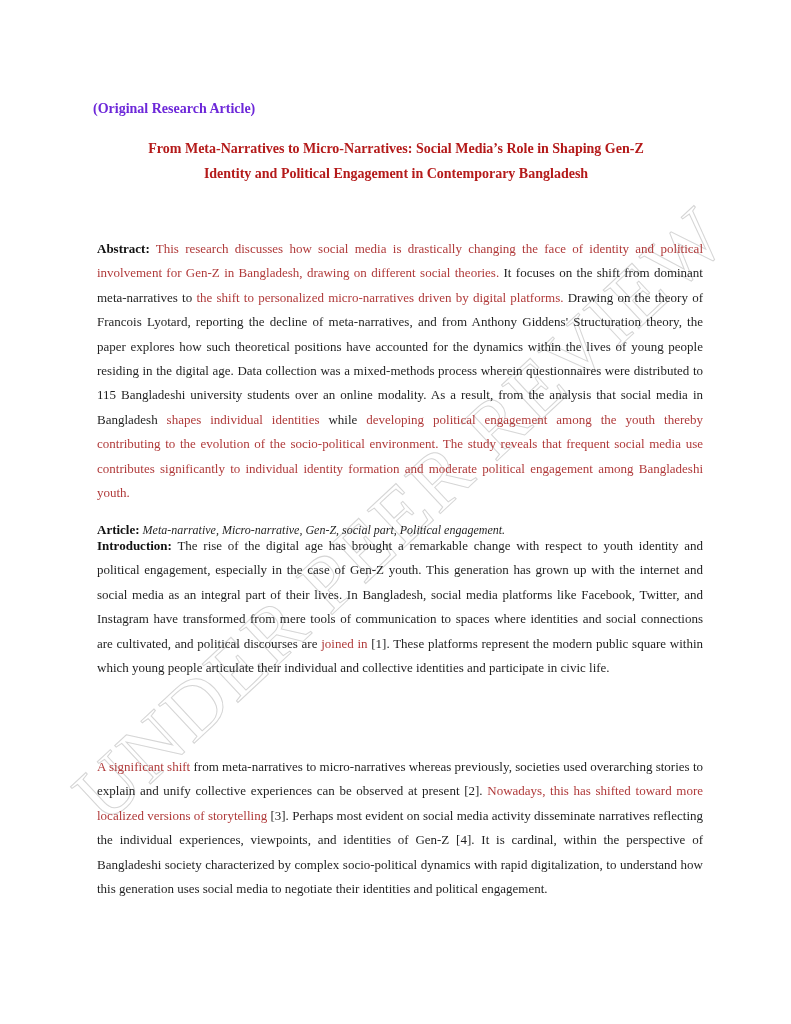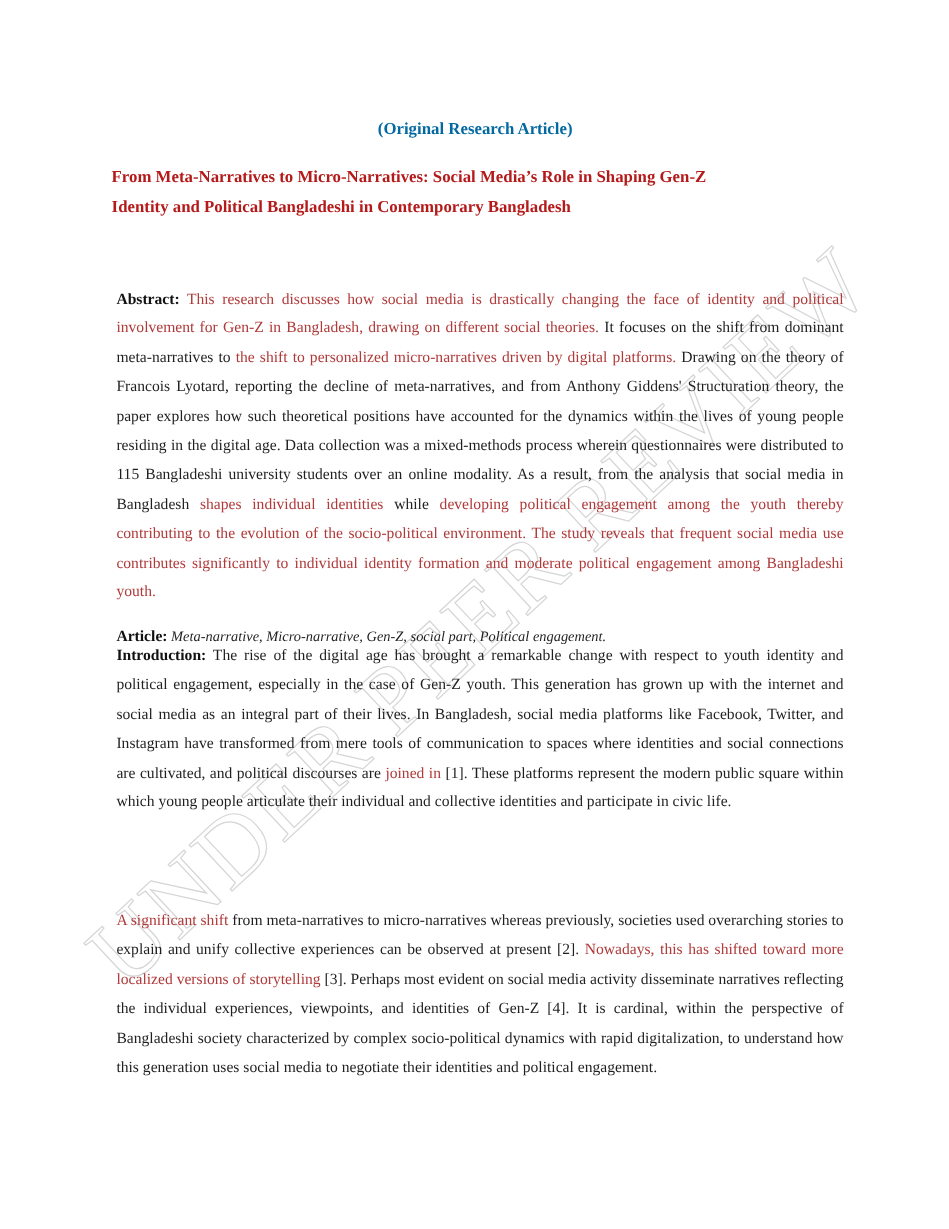--- a/index.html
+++ b/index.html
@@ -25,30 +25,29 @@
   .content {
     position: absolute;
     left: 93px;
     top: 0;
     width: 606px;
   }
   .article-type {
     position: absolute;
     left: 0; width: 606px;
     top: 101px;
-    text-align: center;
     font-weight: bold;
     font-size: 14px;
-    color: #0369a1;
+    color: #6d28d9;
   }
   .title {
     position: absolute;
     left: 0; width: 606px;
     top: 136px;
-    text-align: left;
+    text-align: center;
     font-weight: bold;
     font-size: 14px;
     line-height: 25px;
     color: #b41a1a;
     margin: 0;
   }
   .title span { display: block; }
   .para {
     position: absolute;
     left: 0;
@@ -91,21 +90,21 @@
 <div class="page">
 
   <div class="watermark">UNDER PEER REVIEW</div>
 
   <div class="content">
 
     <div class="article-type">(Original Research Article)</div>
 
     <h1 class="title">
       <span>From Meta-Narratives to Micro-Narratives: Social Media’s Role in Shaping Gen-Z</span>
-      <span>Identity and Political Bangladeshi in Contemporary Bangladesh</span>
+      <span>Identity and Political Engagement in Contemporary Bangladesh</span>
     </h1>
 
     <p class="para" id="abstract">
       <span class="lbl">Abstract:</span><span class="hl"> This research discusses how social media is drastically changing the face of identity and political involvement for Gen-Z in Bangladesh, drawing on different social theories.</span><span> It focuses on the shift from dominant meta-narratives to </span><span class="hl">the shift to personalized micro-narratives driven by digital platforms.</span><span> Drawing on the theory of Francois Lyotard, reporting the decline of meta-narratives, and from Anthony Giddens' Structuration theory, the paper explores how such theoretical positions have accounted for the dynamics within the lives of young people residing in the digital age. Data collection was a mixed-methods process wherein questionnaires were distributed to 115 Bangladeshi university students over an online modality. As a result, from the analysis that social media in Bangladesh </span><span class="hl">shapes individual identities</span><span> while </span><span class="hl">developing political engagement among the youth thereby contributing to the evolution of the socio-political environment. The study reveals that frequent social media use contributes significantly to individual identity formation and moderate political engagement among Bangladeshi youth.</span>
     </p>
 
     <p class="para" id="keywords">
       <span class="lbl">Article:</span><span class="kw"> Meta-narrative, Micro-narrative, Gen-Z, social part, Political engagement.</span>
     </p>
 

